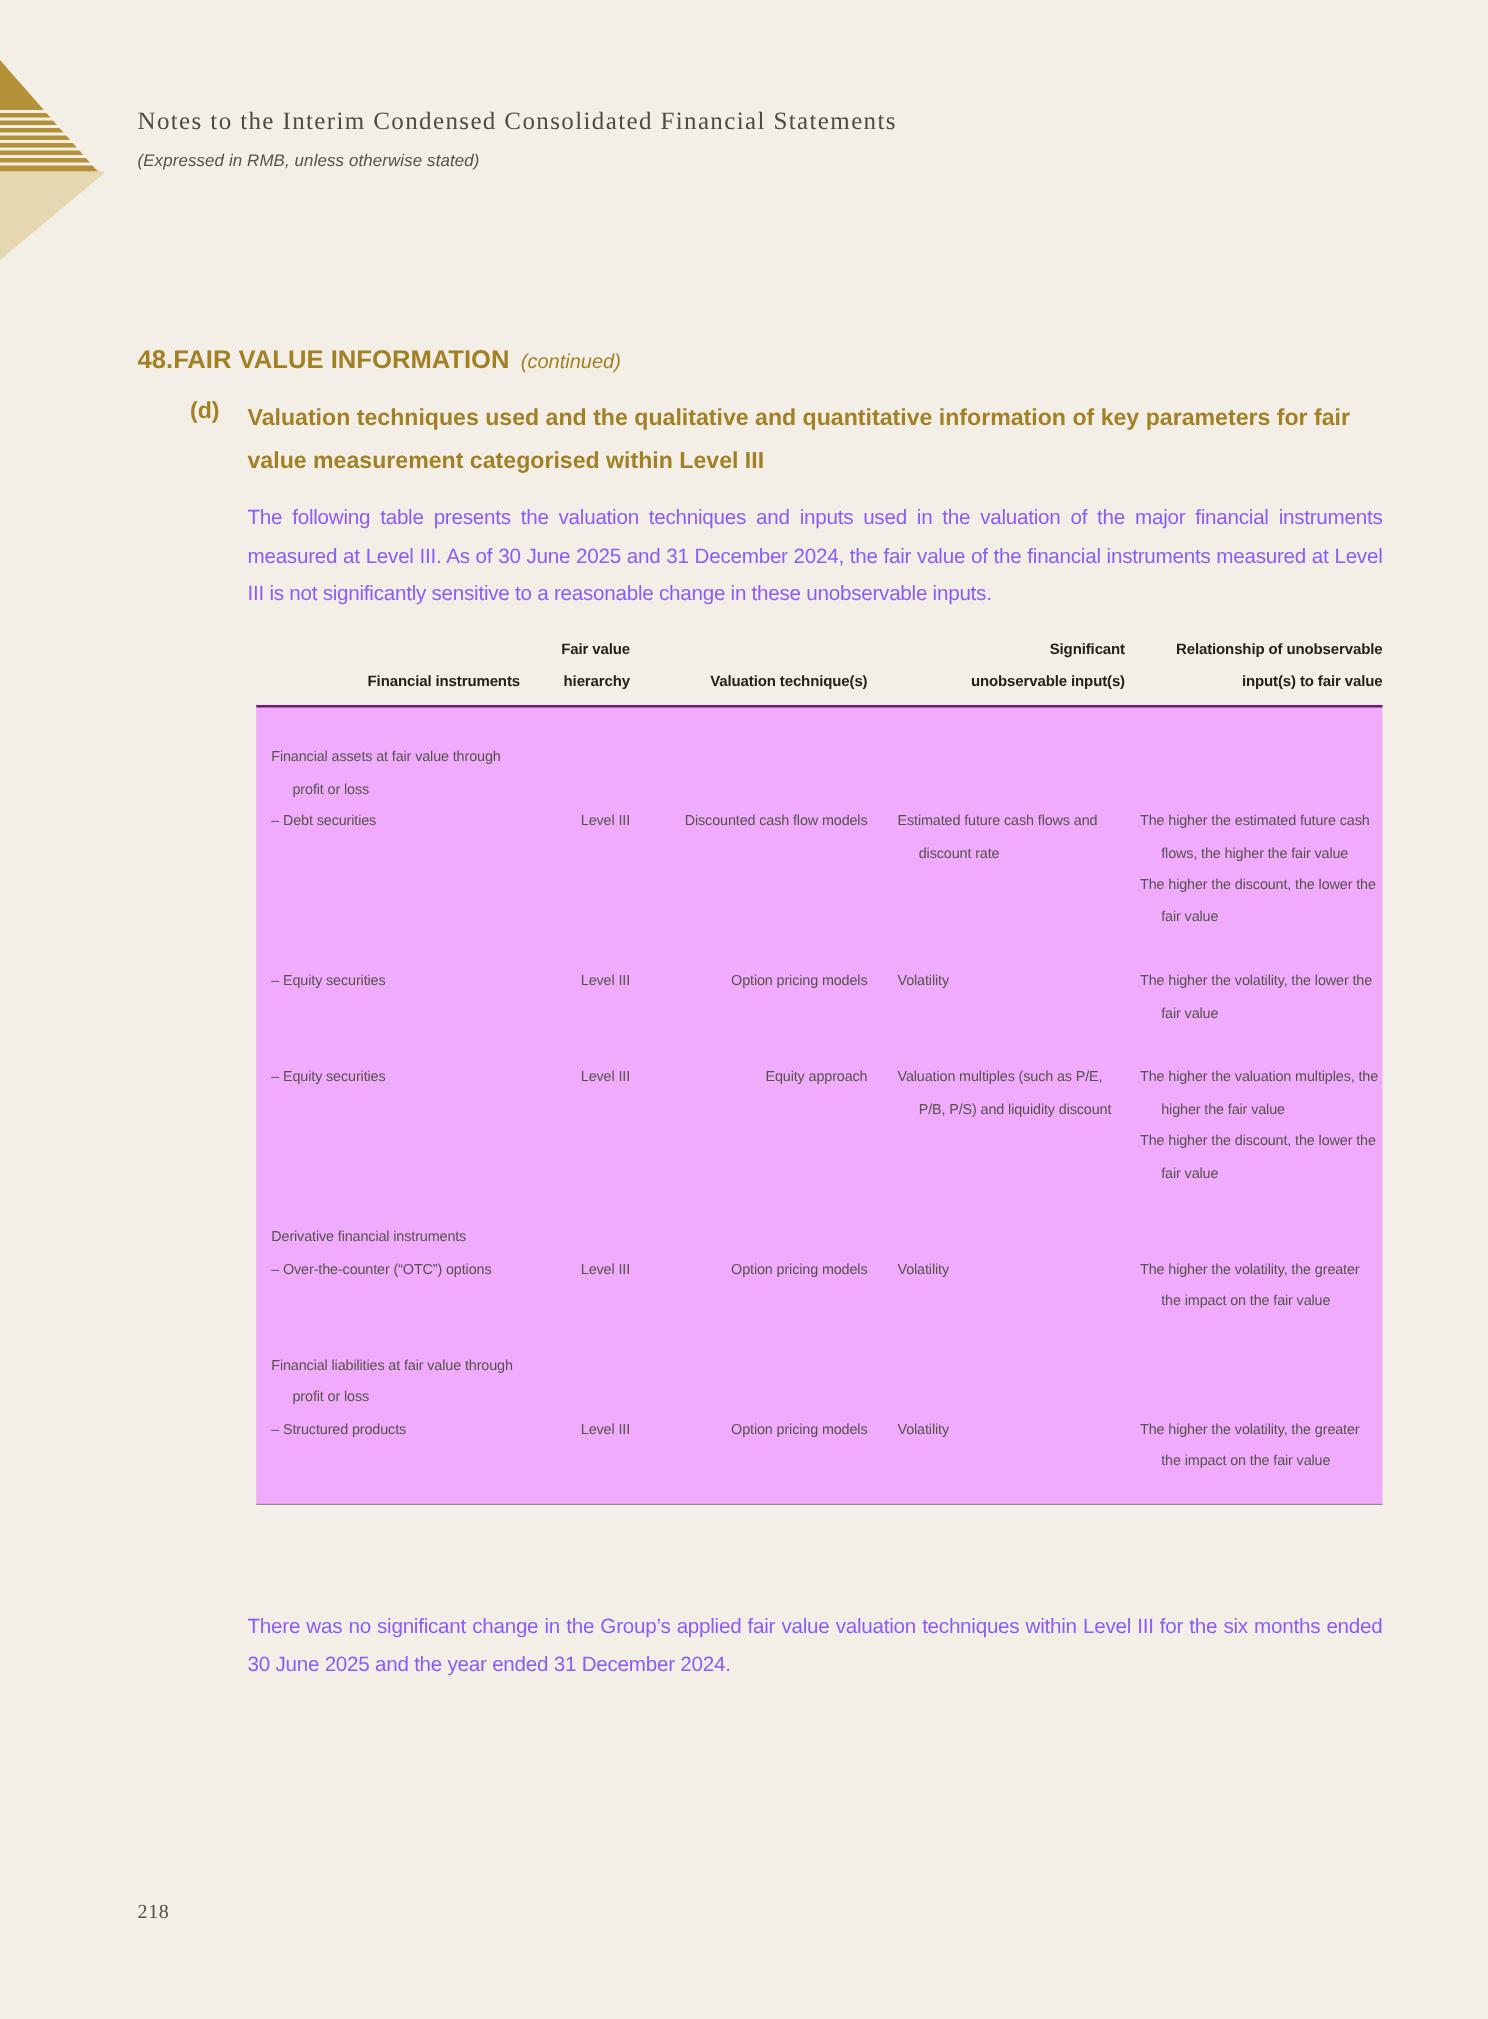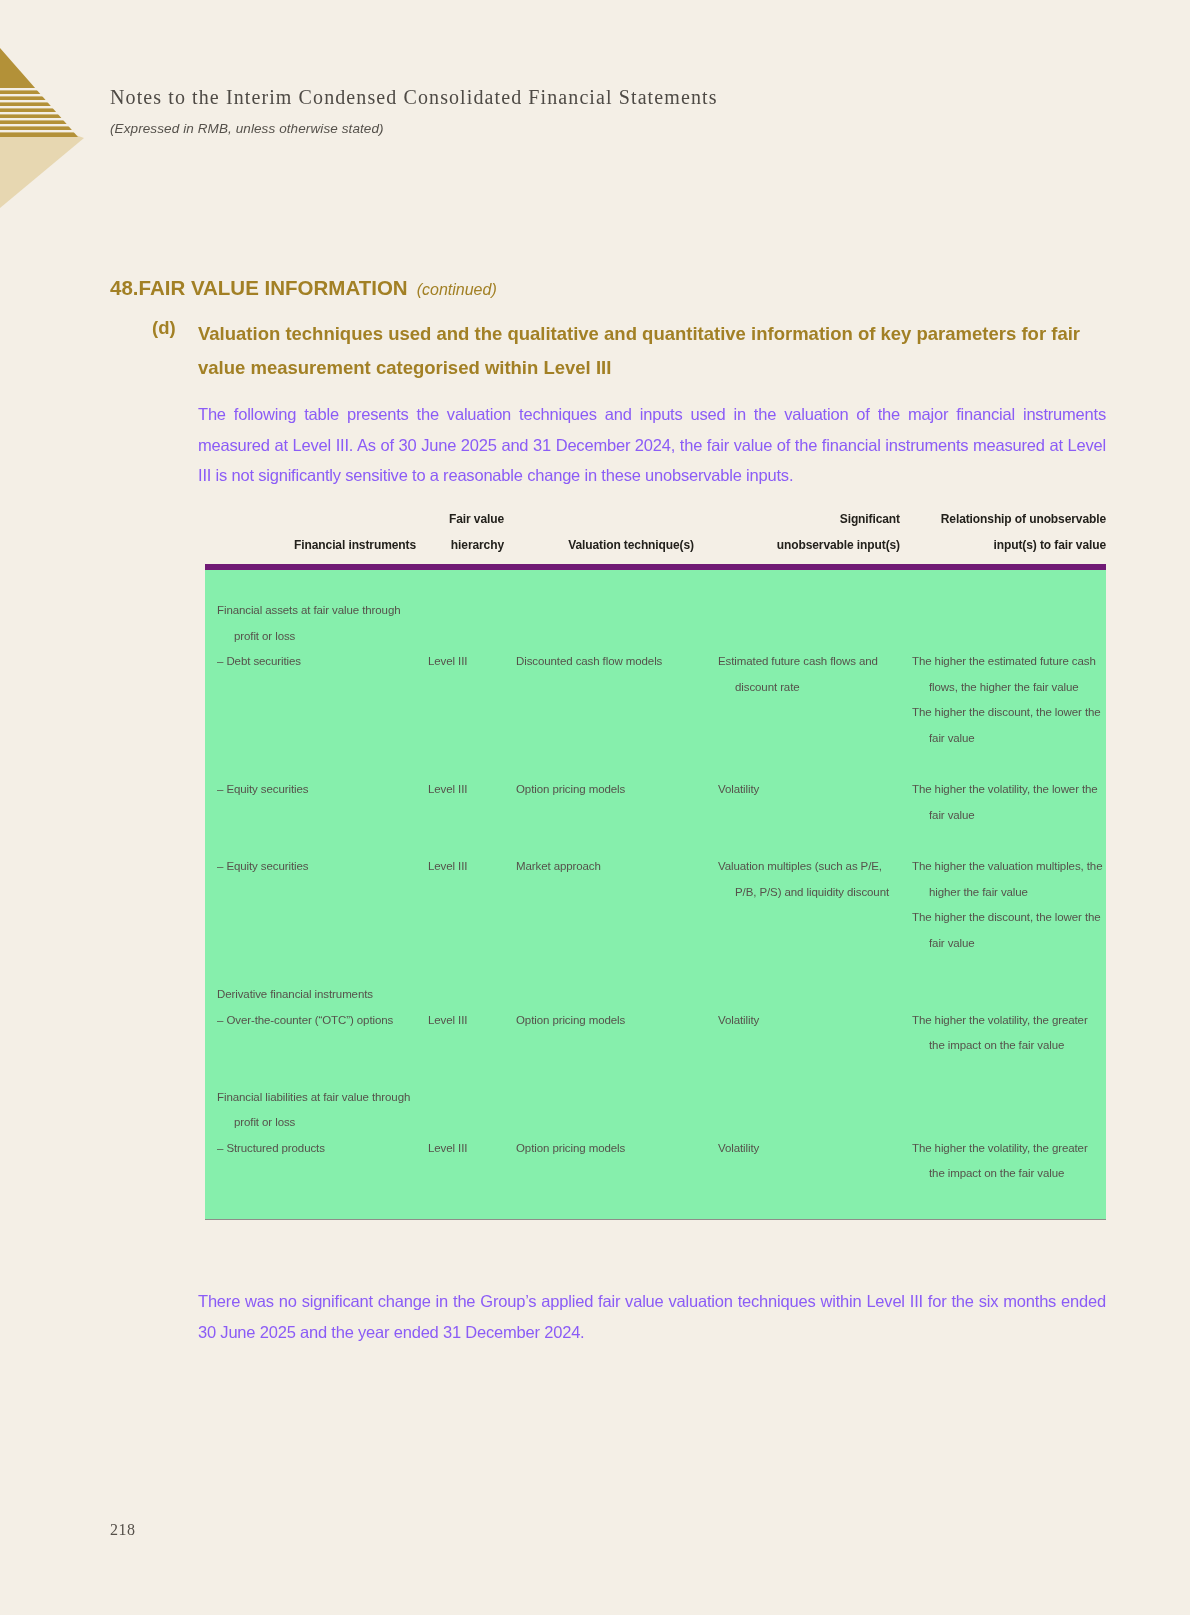--- a/index.html
+++ b/index.html
@@ -46,33 +46,33 @@
   .fv-table{position:absolute;left:205px;top:506px;width:901px;}
   .thead{
     display:grid;grid-template-columns:211px 88px 190px 206px 206px;
     align-items:end;
     font-size:12px;font-weight:bold;color:#23211c;line-height:26px;
     padding-bottom:6px;letter-spacing:-0.1px;
   }
   .thead .hc{padding-left:12px;text-align:right;}
   .thead .hc.c4{padding-left:24px;}
   .tbody{
-    background:#86efac;
-    border-top:6px solid #701a75;
+    background:#f0abfc;
+    border-top:2px solid #701a75;
     border-bottom:1px solid #8f8d89;
-    padding:28px 0 32px 0;
+    padding:28px 0 20px 0;
     font-size:11.5px;line-height:25.5px;color:#56524b;letter-spacing:-0.1px;
   }
   .block{margin-bottom:26px;}
   .block:last-child{margin-bottom:0;}
   .group-label{padding-left:29px;text-indent:-17px;width:182px;}
   .trow{display:grid;grid-template-columns:211px 88px 190px 206px 206px;}
   .trow .cell{}
   .trow .c1{padding-left:12px;}
-  .trow .c2,.trow .c3{padding-left:12px;}
+  .trow .c2,.trow .c3{padding-left:12px;text-align:right;}
   .trow .c4{padding-left:24px;}
   .trow .c5{padding-left:12px;}
   .cell p{margin:0;padding-left:17px;text-indent:-17px;}
   
   .page-num{
     position:absolute;left:110px;top:1521px;
     font-family:"Liberation Serif",serif;font-size:16px;color:#55504a;letter-spacing:0.5px;
   }
 </style>
 </head>
@@ -175,21 +175,21 @@
 
     <div class="block">
       <div class="trow">
         <div class="cell c1">
             <p>– Equity securities</p>
           </div>
         <div class="cell c2">
             <p>Level III</p>
           </div>
         <div class="cell c3">
-            <p>Market approach</p>
+            <p>Equity approach</p>
           </div>
         <div class="cell c4">
             <p>Valuation multiples (such as P/E, P/B, P/S) and liquidity discount</p>
           </div>
         <div class="cell c5">
           <p>The higher the valuation multiples, the higher the fair value</p>
           <p>The higher the discount, the lower the fair value</p>
         </div>
       </div>
     </div>

